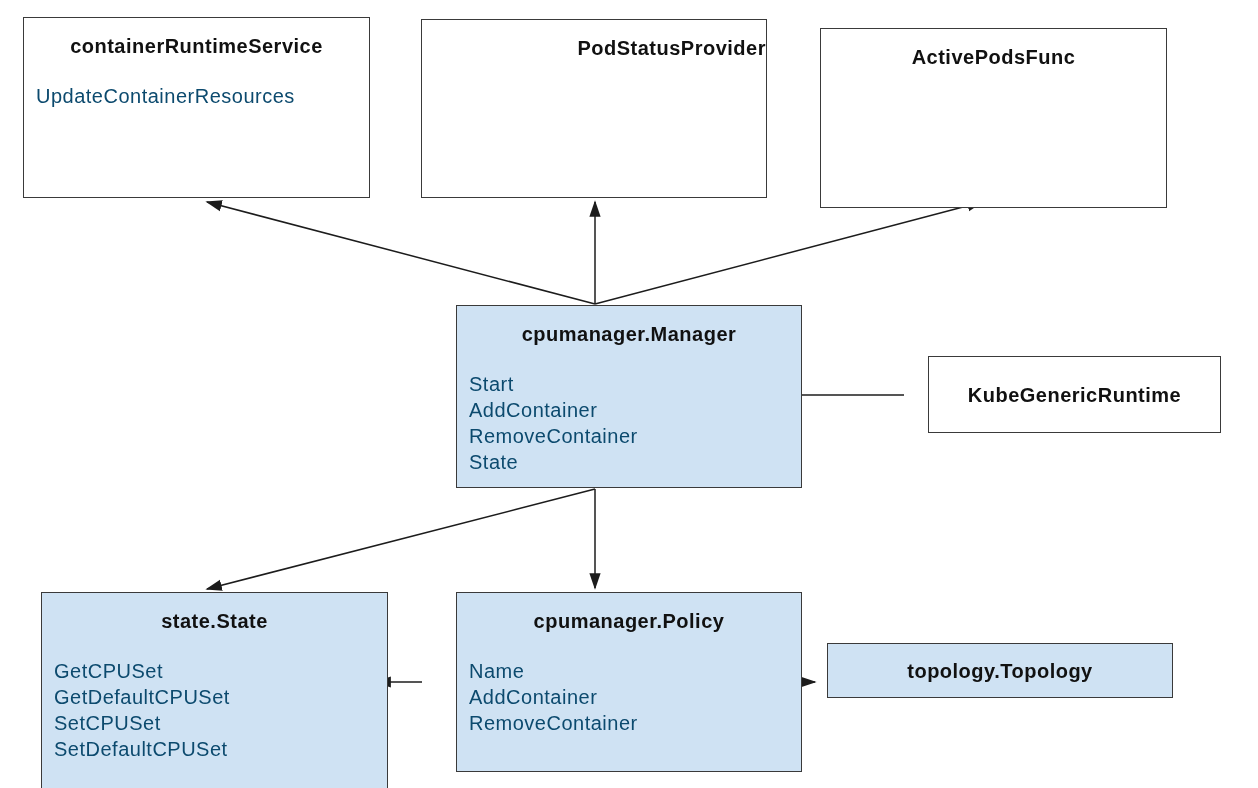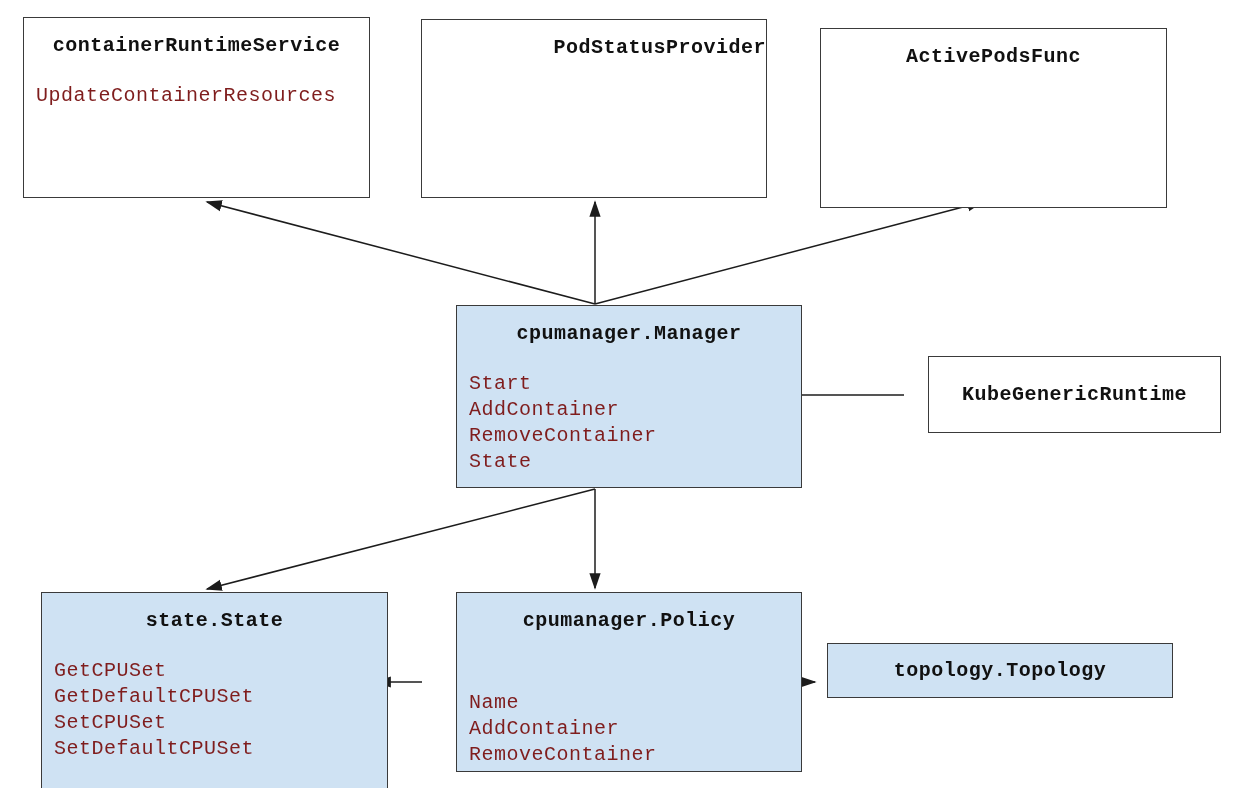--- a/index.html
+++ b/index.html
@@ -2,21 +2,21 @@
 <html><head>
 <meta charset="utf-8">
 <style>
   * { margin: 0; padding: 0; box-sizing: border-box; }
   html, body { background: #ffffff; }
   .canvas {
     position: relative;
     width: 1258px;
     height: 788px;
     background: #ffffff;
-    font-family: Liberation Mono, monospace;
+    font-family: Liberation Sans, sans-serif;
     overflow: hidden;
   }
   .arrow-layer {
     position: absolute;
     left: 0; top: 0;
     width: 1258px;
     height: 788px;
     pointer-events: none;
   }
   .box {
@@ -36,21 +36,21 @@
     line-height: 26px;
     color: #111111;
     letter-spacing: 0.5px;
     white-space: nowrap;
   }
   .box.center-title .box-title { padding-top: 0; }
   .box-methods {
     padding: 24px 12px 0 12px;
     font-size: 20px;
     line-height: 26px;
-    color: #7f1d1d;
+    color: #0c4a6e;
     letter-spacing: 0.5px;
   }
   .method { white-space: nowrap; }
   .method:empty { display: none; }
 </style>
 </head>
 <body>
 
 <div class="canvas">
 
@@ -102,21 +102,21 @@
   <div class="box blue" style="left:7px; top:592px; width:347px; height:211px;">
     <div class="box-title">state.State</div>
     <div class="box-methods">
       <div class="method">GetCPUSet</div>
       <div class="method">GetDefaultCPUSet</div>
       <div class="method">SetCPUSet</div>
       <div class="method">SetDefaultCPUSet</div>
     </div>
   </div>
 
-  <div class="box blue" style="left:422px; top:592px; width:346px; height:180px;gap:32px;">
+  <div class="box blue" style="left:422px; top:592px; width:346px; height:180px;">
     <div class="box-title">cpumanager.Policy</div>
     <div class="box-methods">
       <div class="method">Name</div>
       <div class="method">AddContainer</div>
       <div class="method">RemoveContainer</div>
     </div>
   </div>
 
   <div class="box blue center-title" style="left:793px; top:643px; width:346px; height:55px;">
     <div class="box-title">topology.Topology</div>

